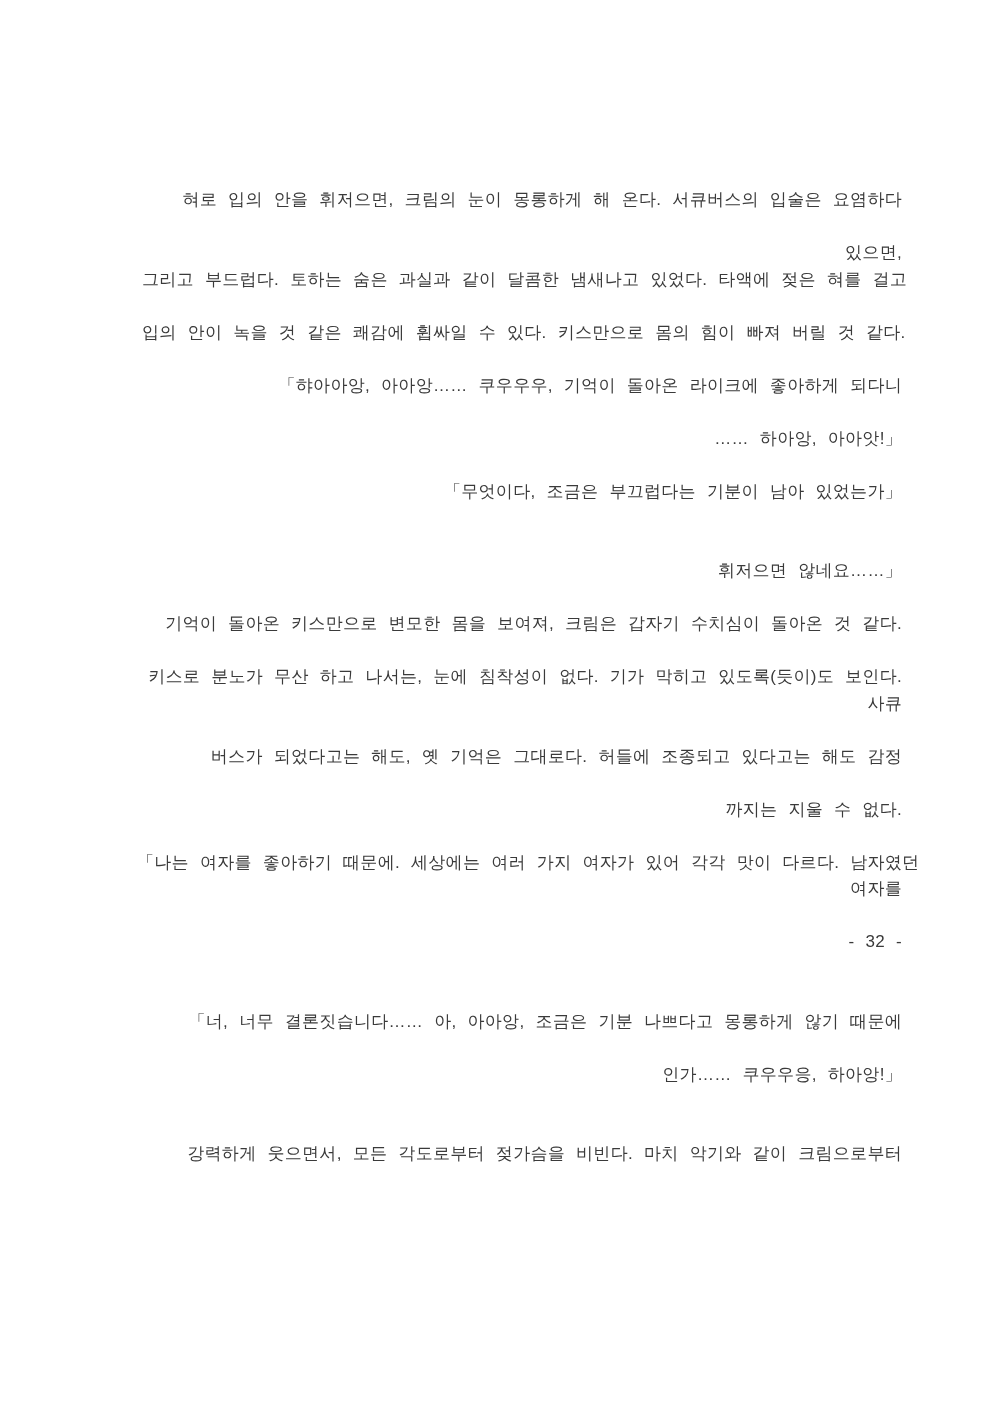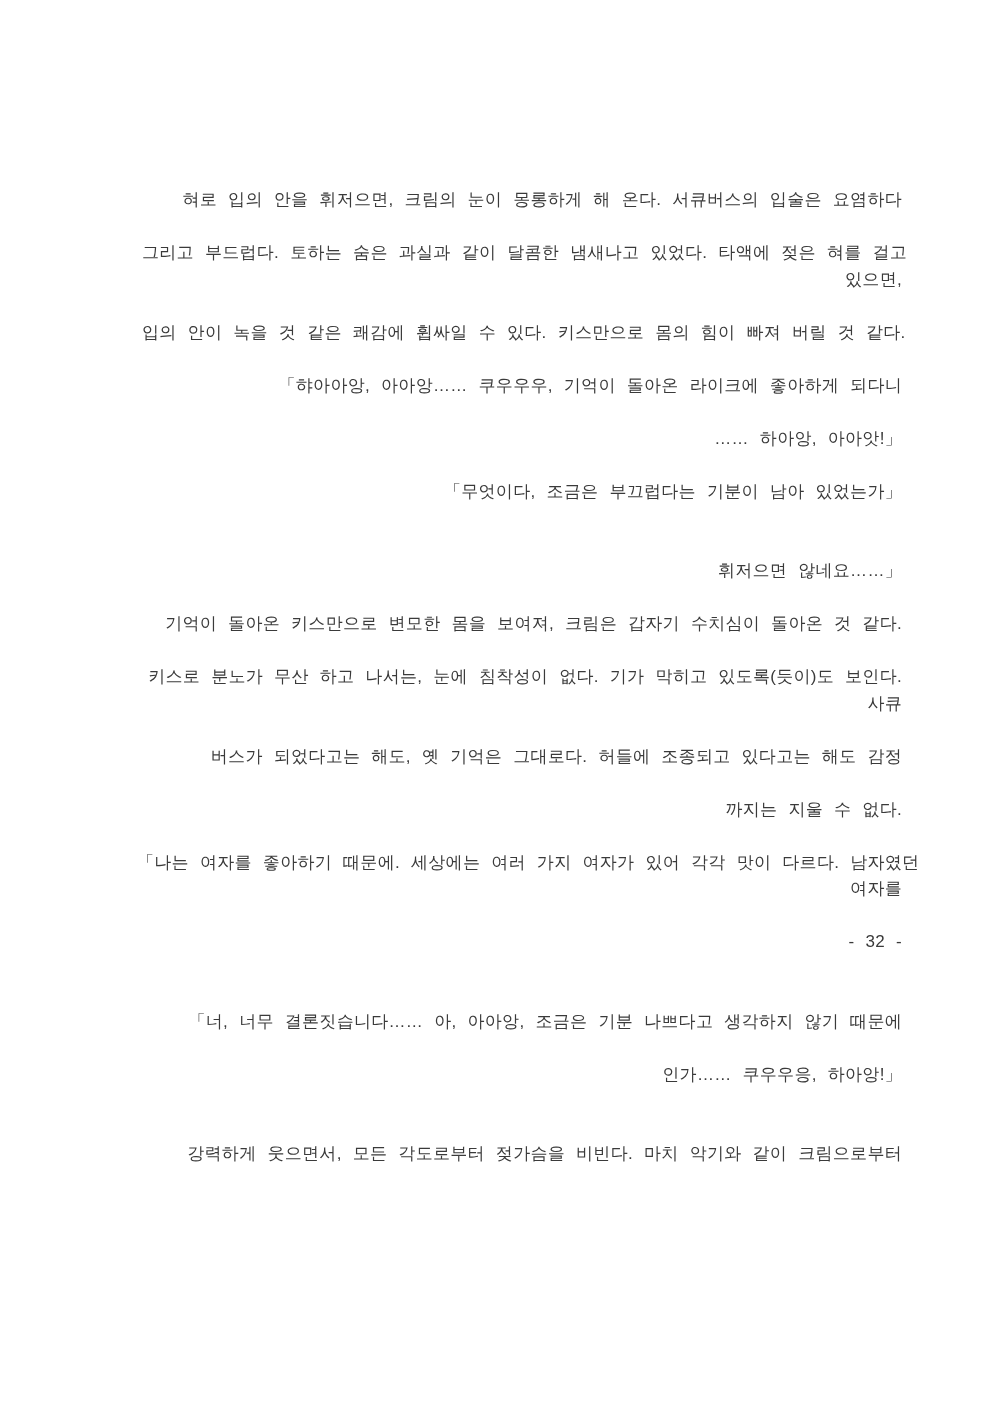--- a/index.html
+++ b/index.html
@@ -46,22 +46,22 @@
     height: 26.5px;
   }
 </style>
 </head>
 <body>
 
 <div class="page">
   <div class="doc-body" style="color: rgb(58, 58, 58);">
       <div class="line">혀로 입의 안을 휘저으면, 크림의 눈이 몽롱하게 해 온다. 서큐버스의 입술은 요염하다</div>
       <div class="blank-line"></div>
+      <div class="line">있으면,</div>
       <div class="line">그리고 부드럽다. 토하는 숨은 과실과 같이 달콤한 냄새나고 있었다. 타액에 젖은 혀를 걸고</div>
-      <div class="line">있으면,</div>
       <div class="blank-line"></div>
       <div class="line">입의 안이 녹을 것 같은 쾌감에 휩싸일 수 있다. 키스만으로 몸의 힘이 빠져 버릴 것 같다.</div>
       <div class="blank-line"></div>
       <div class="line hang">「햐아아앙, 아아앙…… 쿠우우우, 기억이 돌아온 라이크에 좋아하게 되다니</div>
       <div class="blank-line"></div>
       <div class="line">…… 하아앙, 아아앗!」</div>
       <div class="blank-line"></div>
       <div class="line hang">「무엇이다, 조금은 부끄럽다는 기분이 남아 있었는가」</div>
       <div class="blank-line"></div>
       <div class="blank-line"></div>
@@ -75,20 +75,20 @@
       <div class="line">버스가 되었다고는 해도, 옛 기억은 그대로다. 허들에 조종되고 있다고는 해도 감정</div>
       <div class="blank-line"></div>
       <div class="line">까지는 지울 수 없다.</div>
       <div class="blank-line"></div>
       <div class="line hang">「나는 여자를 좋아하기 때문에. 세상에는 여러 가지 여자가 있어 각각 맛이 다르다. 남자였던</div>
       <div class="line">여자를</div>
       <div class="blank-line"></div>
       <div class="line">- 32 -</div>
       <div class="blank-line"></div>
       <div class="blank-line"></div>
-      <div class="line hang">「너, 너무 결론짓습니다…… 아, 아아앙, 조금은 기분 나쁘다고 생각하지 않기 때문에</div>
+      <div class="line hang">「너, 너무 결론짓습니다…… 아, 아아앙, 조금은 기분 나쁘다고 몽롱하게 않기 때문에</div>
       <div class="blank-line"></div>
       <div class="line">인가…… 쿠우우응, 하아앙!」</div>
       <div class="blank-line"></div>
       <div class="blank-line"></div>
       <div class="line">강력하게 웃으면서, 모든 각도로부터 젖가슴을 비빈다. 마치 악기와 같이 크림으로부터</div>
     </div>
 </div>
 
 </body></html>

